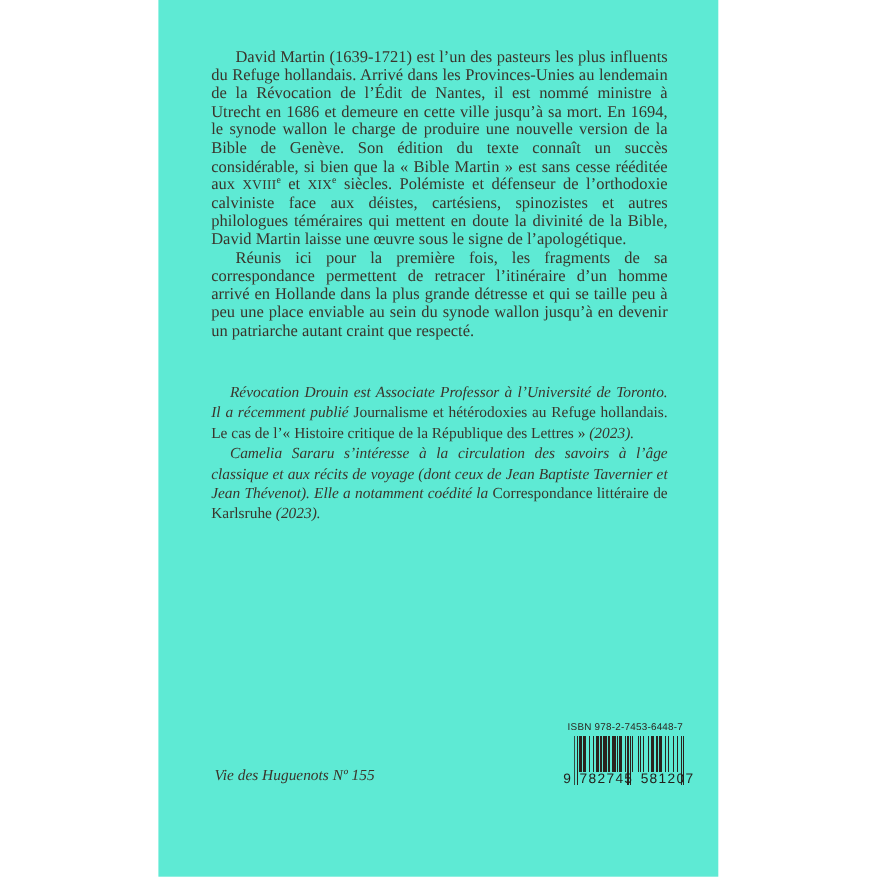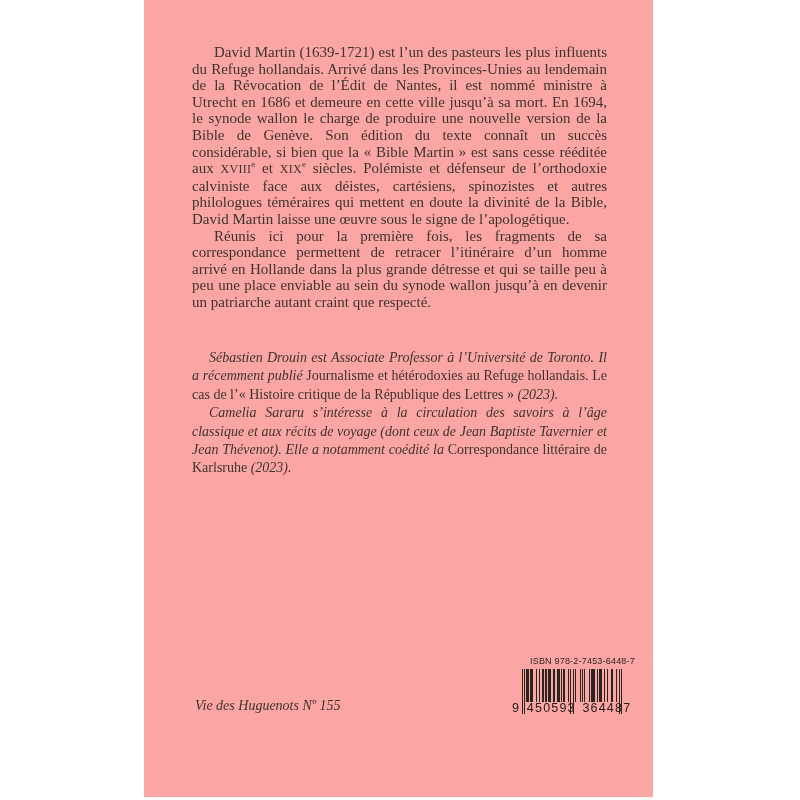--- a/index.html
+++ b/index.html
@@ -28,43 +28,43 @@
   .rm { font-style: normal; }
   .series {
     position: absolute; left: 51px; top: 698px;
     font-style: italic; font-size: 14px;
   }
   .barcode-block {
     position: absolute; left: 368px; top: 655px; width: 120px;
     font-family: "Liberation Sans", sans-serif; color: #2b2620;
   }
   .isbn-label {
-    margin-left: 18px; width: 100px; height: 13px; line-height: 13px;
+    margin-left: 4px; width: 100px; height: 13px; line-height: 13px;
     font-size: 9px; letter-spacing: 0.2px; text-align: right; white-space: nowrap;
   }
   .bars { margin-left: 10px; margin-top: 1px; width: 100px; height: 45px; }
   .bars svg { display: block; }
   .ean-digits {
     margin-top: -13px; height: 14px; line-height: 14px;
     font-size: 12.5px; letter-spacing: 1.2px; word-spacing: 2px; white-space: nowrap;
     color: #231e19;
   }
 </style>
 </head>
 <body>
 
-<div class="cover" style="background: #fca5a5; color: rgb(59, 53, 44);">
+<div class="cover" style="background: #5eead4; color: rgb(59, 53, 44);">
 
   <div class="synopsis">
     <p><span>David Martin (1639-1721) est l’un des pasteurs les plus influents du Refuge hollandais. Arrivé dans les Provinces-Unies au lendemain de la Révocation de l’Édit de Nantes, il est nommé ministre à Utrecht en 1686 et demeure en cette ville jusqu’à sa mort. En 1694, le synode wallon le charge de produire une nouvelle version de la Bible de Genève. Son édition du texte connaît un succès considérable, si bien que la «&nbsp;Bible Martin&nbsp;» est sans cesse rééditée aux </span><span class="sc">xviii</span><span class="sup">e</span><span> et </span><span class="sc">xix</span><span class="sup">e</span><span> siècles. Polémiste et défenseur de l’orthodoxie calviniste face aux déistes, cartésiens, spinozistes et autres philologues téméraires qui mettent en doute la divinité de la Bible, David Martin laisse une œuvre sous le signe de l’apologétique.</span></p>
     <p>Réunis ici pour la première fois, les fragments de sa correspondance permettent de retracer l’itinéraire d’un homme arrivé en Hollande dans la plus grande détresse et qui se taille peu à peu une place enviable au sein du synode wallon jusqu’à en devenir un patriarche autant craint que respecté.</p>
   </div>
 
   <div class="bios">
-    <p><span>Sébastien Drouin est Associate Professor à l’Université de Toronto. Il a récemment publié </span><span class="rm">Journalisme et hétérodoxies au Refuge hollandais. Le cas de l’«&nbsp;Histoire critique de la République des Lettres&nbsp;» </span><span>(2023).</span></p>
+    <p><span>Révocation Drouin est Associate Professor à l’Université de Toronto. Il a récemment publié </span><span class="rm">Journalisme et hétérodoxies au Refuge hollandais. Le cas de l’«&nbsp;Histoire critique de la République des Lettres&nbsp;» </span><span>(2023).</span></p>
     <p><span>Camelia Sararu s’intéresse à la circulation des savoirs à l’âge classique et aux récits de voyage (dont ceux de Jean Baptiste Tavernier et Jean Thévenot). Elle a notamment coédité la </span><span class="rm">Correspondance littéraire de Karlsruhe </span><span>(2023).</span></p>
   </div>
 
   <div class="series">Vie des Huguenots Nº 155</div>
 
   <div class="barcode-block">
     <div class="isbn-label">ISBN 978-2-7453-6448-7</div>
     <div class="bars" id="barcode">
         <svg viewBox="0 0 95 45" width="100" height="45" preserveAspectRatio="none" shape-rendering="crispEdges">
           <rect x="0" y="0" width="1" height="45" fill="#2a241e"></rect>
@@ -107,16 +107,16 @@
           <rect x="74" y="0" width="1" height="33" fill="#2a241e"></rect>
           <rect x="75" y="0" width="1" height="33" fill="#2a241e"></rect>
           <rect x="78" y="0" width="1" height="33" fill="#2a241e"></rect>
           <rect x="81" y="0" width="1" height="33" fill="#2a241e"></rect>
           <rect x="85" y="0" width="1" height="33" fill="#2a241e"></rect>
           <rect x="89" y="0" width="1" height="33" fill="#2a241e"></rect>
           <rect x="92" y="0" width="1" height="45" fill="#2a241e"></rect>
           <rect x="94" y="0" width="1" height="45" fill="#2a241e"></rect>
         </svg>
       </div>
-    <div class="ean-digits">9 450593 364487</div>
+    <div class="ean-digits">9 782745 581207</div>
   </div>
 
 </div>
 
 </body></html>

